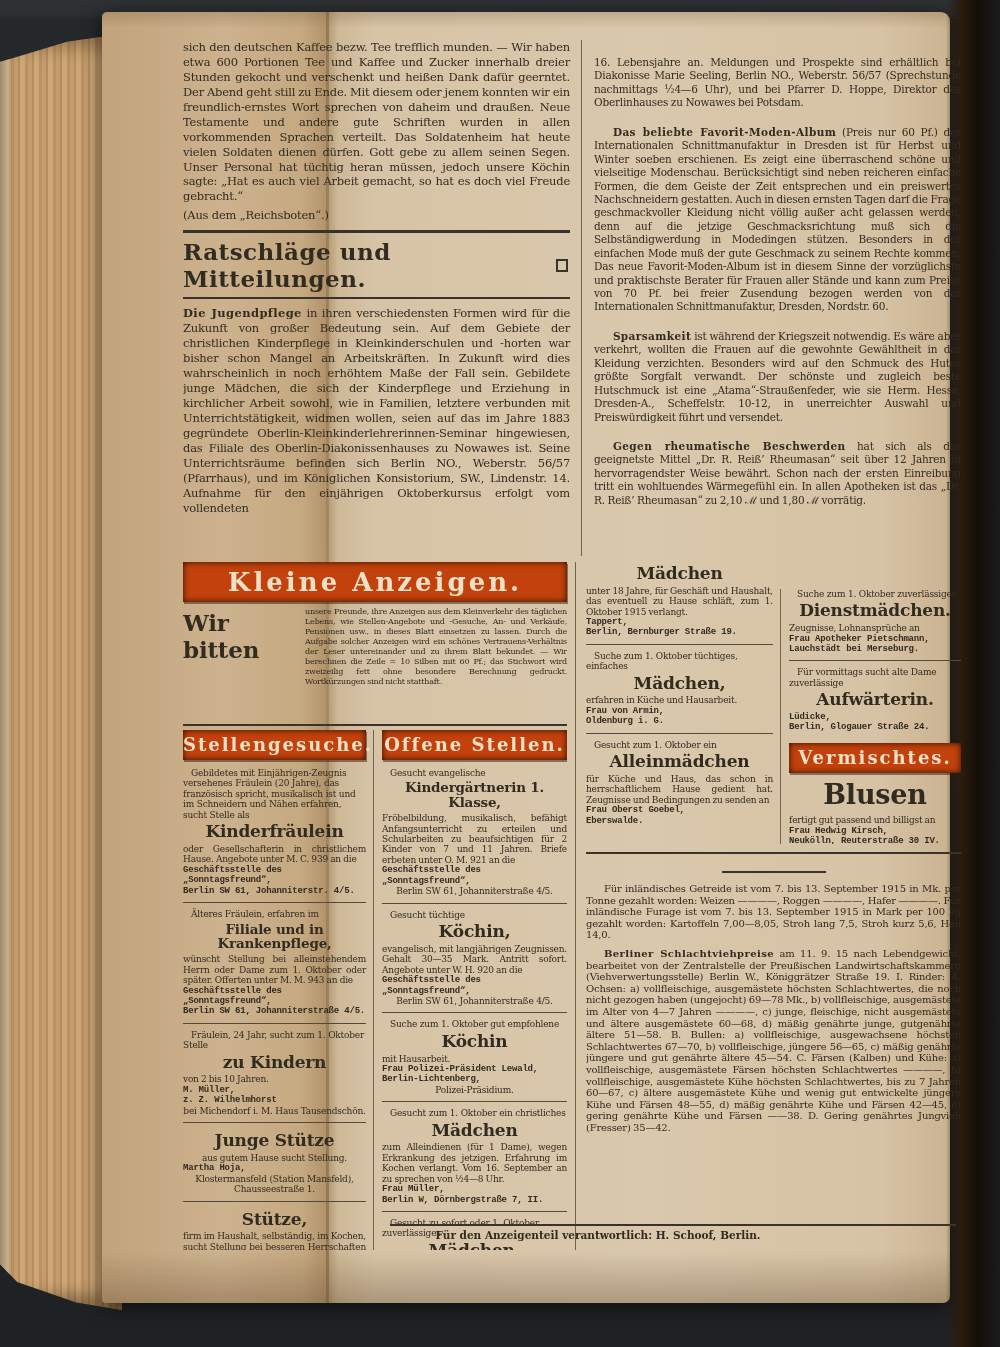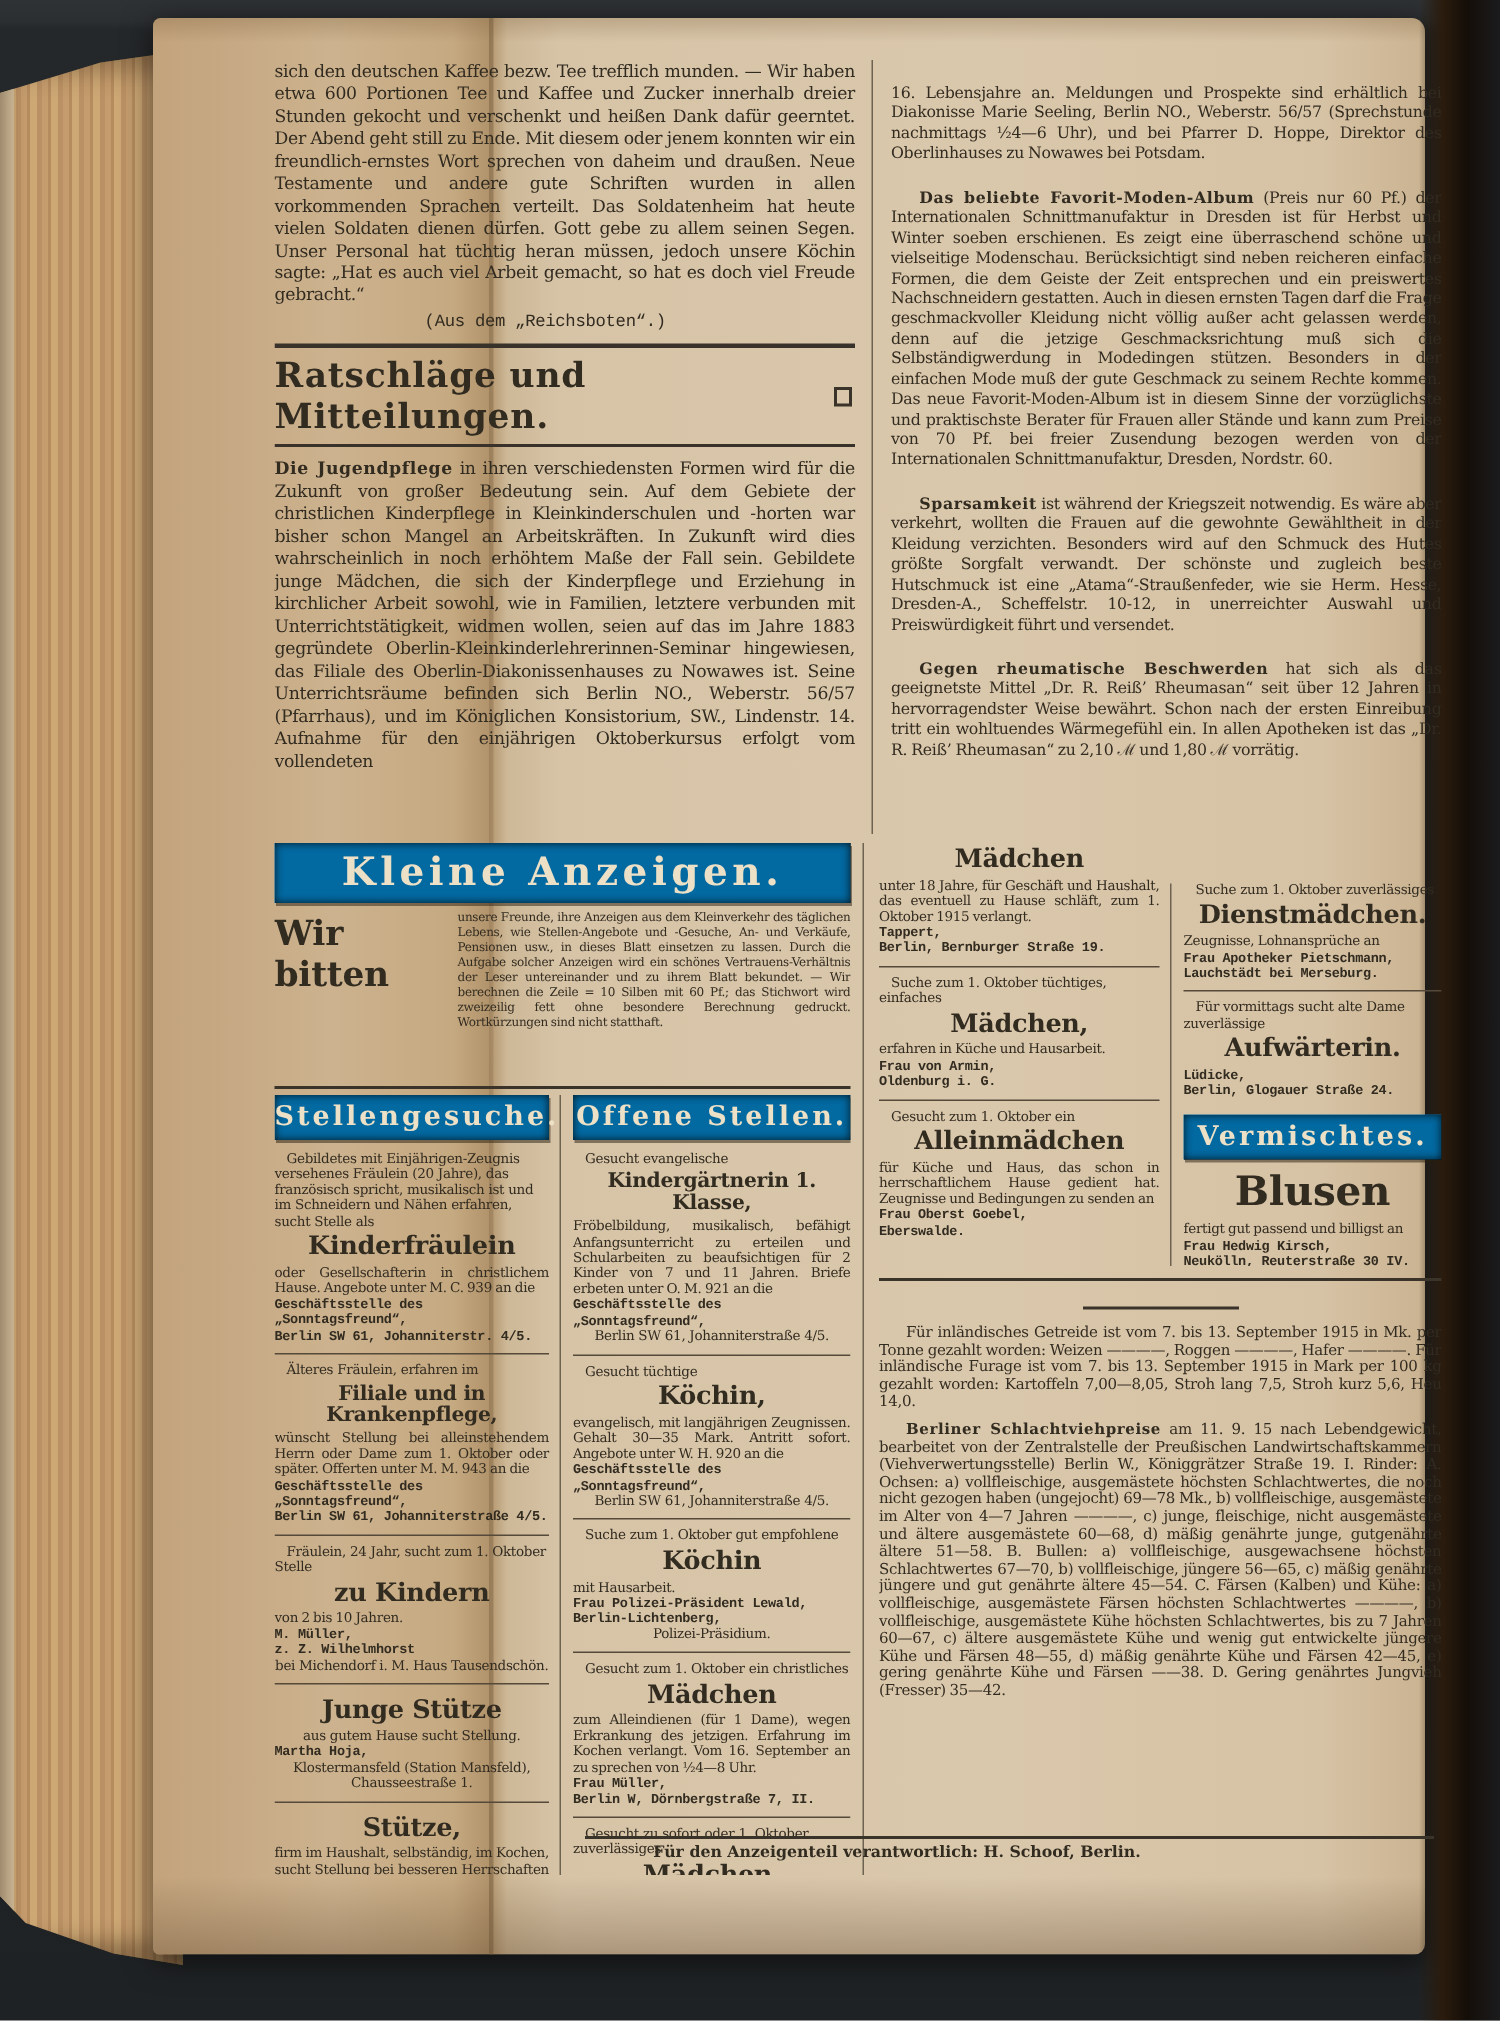--- a/index.html
+++ b/index.html
@@ -33,33 +33,33 @@
   .content{position:absolute;left:183px;top:40px;width:778px;z-index:4;color:#322b20;}
   .content *{letter-spacing:-0.2px;}
 
   
   .top-columns{display:flex;height:516px;overflow:hidden;}
   .news-left{width:398px;padding-right:11px;box-sizing:border-box;}
   .news-right{flex:1;border-left:1px solid #6e6250;padding-left:12px;box-sizing:border-box;}
   .news-left p{margin:0 0 4px 0;font-size:11.5px;line-height:1.3;text-align:justify;word-spacing:-0.5px;}
   .news-right p{margin:16px 0 6px 0;font-size:10.5px;line-height:1.28;text-align:justify;word-spacing:-0.5px;}
   .indent{text-indent:1.8em;}
-  .attribution{text-align:center;padding-right:26px;font-size:11.5px;margin:2px 0 8px 0;font-family:Liberation Mono, monospace;}
+  .attribution{text-align:left;padding-right:26px;font-size:11.5px;margin:2px 0 8px 0;}
   .section-header{border-top:3px solid #38322a;border-bottom:2px solid #38322a;
     padding:5px 2px 5px 0;margin:2px 0 7px 0;display:flex;align-items:center;justify-content:space-between;}
   .section-header .hdr-text{font-size:23px;font-weight:bold;letter-spacing:0.5px;}
   .hdr-square{width:9px;height:9px;border:2px solid #3a332a;display:inline-block;}
   b.leadin{letter-spacing:0.4px;}
 
   
   .classifieds{display:flex;margin-top:6px;}
   .left-half{width:392px;box-sizing:border-box;padding-right:8px;}
   .right-half{flex:1;border-left:1px solid #6e6250;padding-left:10px;box-sizing:border-box;}
   .banner{background:#211e19;color:#eade c0;}
-  .banner,.col-banner{background:#0369a1;color:#ece0c6;text-align:center;font-weight:bold;
+  .banner,.col-banner{background:#c2410c;color:#ece0c6;text-align:center;font-weight:bold;
     box-shadow:1px 2px 0 rgba(40,30,15,.5), inset 0 0 6px rgba(0,0,0,.8);}
   .banner{font-size:26px;letter-spacing:3px;line-height:40px;height:40px;margin-bottom:5px;}
   .col-banner{font-size:18px;letter-spacing:2px;line-height:30px;height:30px;margin-bottom:8px;}
   .wir-bitten{display:flex;border-bottom:2px solid #3a332a;padding-bottom:5px;margin-bottom:4px;height:112px;overflow:hidden;}
   .wb-lead{width:122px;font-size:23px;font-weight:bold;padding-top:2px;}
   .wb-body{flex:1;font-size:8px;line-height:1.25;text-align:justify;word-spacing:-0.4px;}
   .ad-cols{display:flex;height:520px;overflow:hidden;}
   .ad-col-a{width:190px;padding-right:7px;box-sizing:border-box;}
   .ad-col-b{flex:1;border-left:1px solid #6e6250;padding-left:8px;box-sizing:border-box;}
   .ads-row{display:flex;height:282px;overflow:hidden;}

